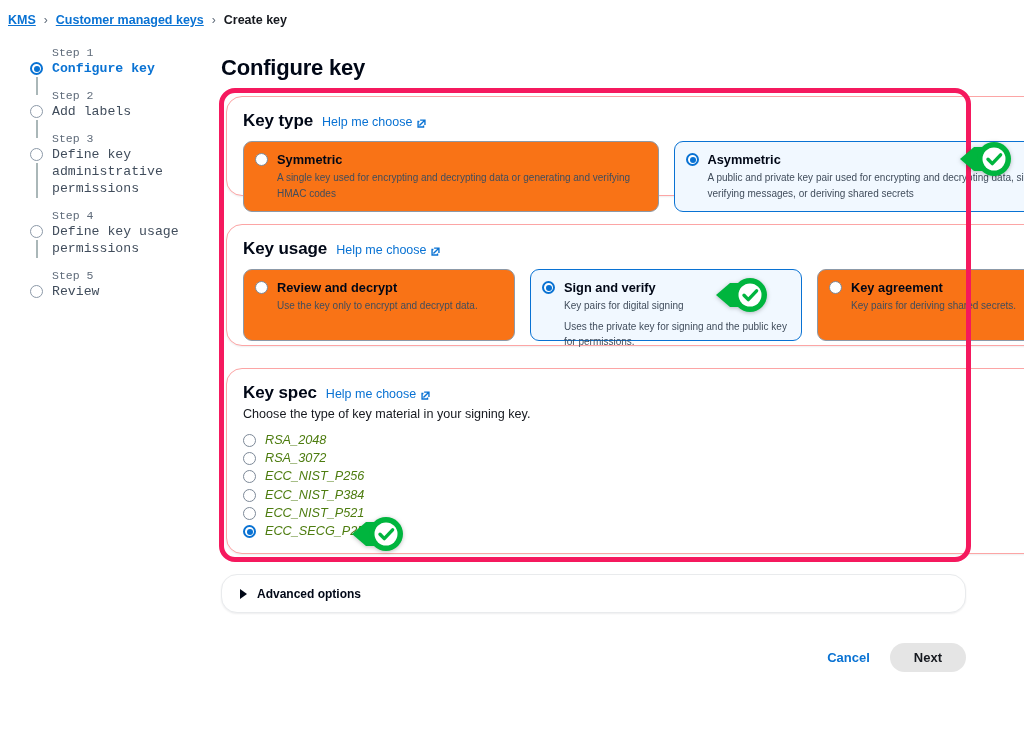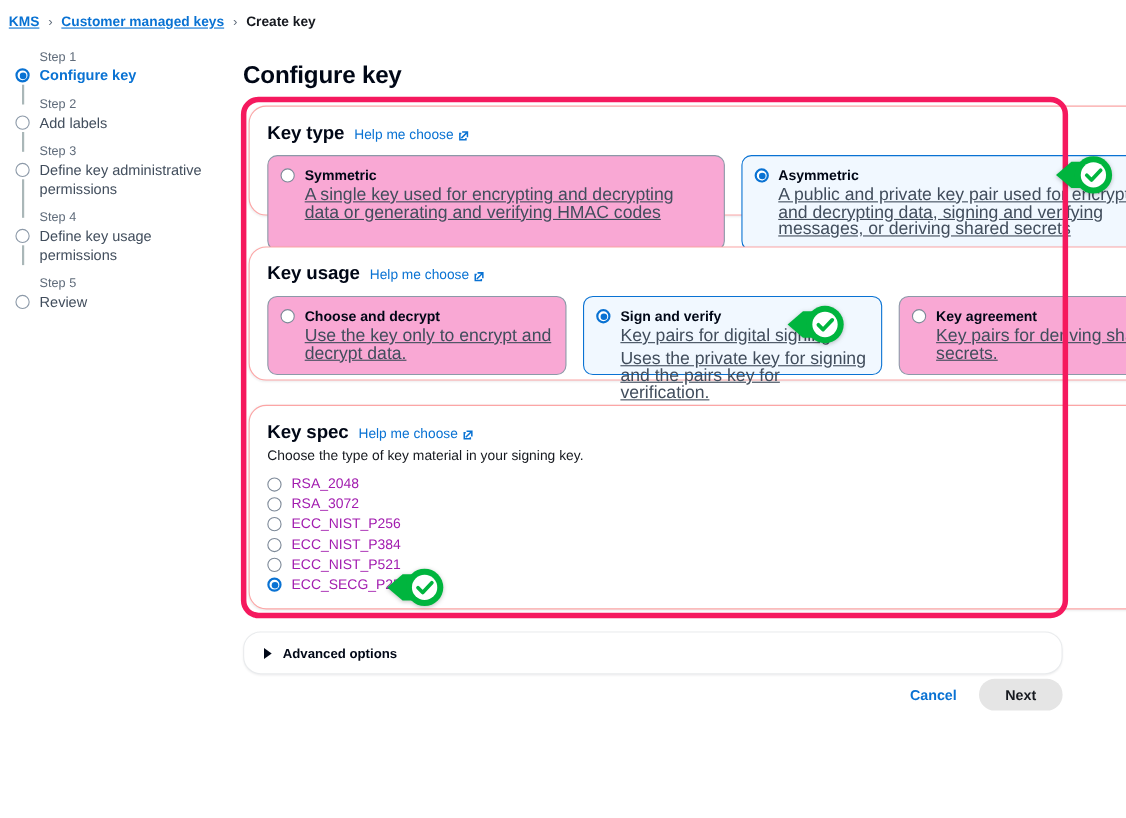--- a/index.html
+++ b/index.html
@@ -17,21 +17,21 @@
   .breadcrumb {
     position: absolute; left: 8px; top: 13px;
     display: flex; align-items: center; gap: 8px;
     font-size: 12.5px; font-weight: 700;
   }
   .bc-link { color: #0972d3; text-decoration: underline; cursor: pointer; }
   .bc-sep { color: #5f6b7a; font-weight: 400; font-size: 12px; }
   .bc-current { color: #16191f; }
 
   
-  .steps { position: absolute; left: 8px; top: 45px; width: 200px; }
+  .steps { position: absolute; left: 24px; top: 45px; width: 200px; font-family: Liberation Mono, monospace; }
   .step { position: relative; padding-left: 28px; margin-bottom: 11px; }
   .step-num { font-size: 11.5px; color: #5f6b7a; line-height: 15px; }
   .step-label { font-size: 13.2px; color: #414d5c; line-height: 17px; }
   .step.active .step-label { color: #0972d3; font-weight: 700; }
   .step .bullet {
     position: absolute; left: 6px; top: 17px;
     width: 13px; height: 13px; border-radius: 50%;
     border: 1.6px solid #8c99a8; background: #ffffff;
   }
   .step.active .bullet { border-color: #0972d3; border-width: 2px; }
@@ -78,49 +78,49 @@
   }
   .ext-icon { display: inline-block; width: 11px; height: 11px; position: relative; top: 1px; }
 
   .sec-sub { font-size: 12.6px; color: #16191f; margin: -6px 0 10px 0; }
 
   
   .tiles { display: flex; gap: 15px; }
   .tile {
     flex: 1 1 0; min-width: 0;
     border: 1.4px solid #8c99a8; border-radius: 9px;
-    background: #f9a8d4; padding: 10px 12px 10px 11px;
+    background: #f97316; padding: 10px 12px 10px 11px;
     cursor: pointer; position: relative;
   }
   .tile.selected { border-color: #0972d3; background: #f1f8ff; border-width: 1.7px; }
   .tile-row { display: flex; gap: 9px; align-items: flex-start; }
   .tile-body { flex: 1; min-width: 0; }
   .tile-title { font-size: 12.8px; font-weight: 700; color: #000716; line-height: 16px; }
-  .tile-desc { font-size: 16px; color: #414d5c; line-height: 15.5px; margin-top: 2px; text-decoration: underline; }
+  .tile-desc { font-size: 10px; color: #414d5c; line-height: 15.5px; margin-top: 2px; }
   .tile-desc + .tile-desc { margin-top: 5px; }
 
   
   .radio {
     flex: 0 0 auto; width: 13px; height: 13px; border-radius: 50%;
     border: 1.6px solid #7d8998; background: #ffffff;
     position: relative; margin-top: 1px;
   }
   .radio.on { border-color: #0972d3; border-width: 2px; }
   .radio.on::after {
     content: ""; position: absolute; left: 2.1px; top: 2.1px;
     width: 6.3px; height: 6.3px; border-radius: 50%; background: #0972d3;
   }
 
   
   .radio-list { margin-top: 2px; }
   .radio-item {
     display: flex; align-items: center; gap: 9px;
     height: 18.2px; cursor: pointer; position: relative;
   }
-  .radio-item .rl-label { font-size: 12.7px; color: #a21caf; line-height: 18px; }
+  .radio-item .rl-label { font-size: 12.7px; color: #4d7c0f; line-height: 18px; font-style: italic; }
 
   
   .check { position: absolute; z-index: 20; pointer-events: none;
            filter: drop-shadow(0 1px 2px rgba(0,0,0,0.25)); }
 
   
   .advanced {
     position: absolute; left: 221px; top: 574px; width: 745px; height: 39px;
     background: #ffffff; border: 1px solid #e9ebed; border-radius: 16px;
     box-shadow: 0 1px 2px rgba(0,7,22,0.07);
@@ -128,21 +128,21 @@
   }
   .caret {
     width: 0; height: 0;
     border-left: 7px solid #000716;
     border-top: 5px solid transparent; border-bottom: 5px solid transparent;
   }
   .adv-label { font-size: 12px; font-weight: 700; color: #000716; }
 
   
   .footer {
-    position: absolute; right: 58px; top: 617px;
+    position: absolute; right: 58px; top: 643px;
     display: flex; align-items: center; gap: 18px;
   }
   .btn-cancel {
     font-size: 13px; font-weight: 700; color: #0972d3;
     background: none; border: none; cursor: pointer; padding: 6px 2px;
   }
   .btn-next {
     font-size: 13px; font-weight: 700; color: #16191f;
     background: #e5e5e5; border: none; border-radius: 16px;
     padding: 7px 24px; cursor: pointer;
@@ -241,32 +241,32 @@
               <path d="M2 4h3v2H4v6h6v-1h2v3H2V4z" fill="#0972d3"></path>
             </svg>
         </span>
       </span>
     </div>
     <div class="tiles">
       <div class="tile" style="height:72px">
         <div class="tile-row">
           <span class="radio"></span>
           <div class="tile-body">
-            <div class="tile-title">Choose and decrypt</div>
+            <div class="tile-title">Review and decrypt</div>
             <div class="tile-desc">Use the key only to encrypt and decrypt data.</div>
           </div>
         </div>
       </div>
       <div class="tile selected" style="height:72px">
         <div class="tile-row">
           <span class="radio on"></span>
           <div class="tile-body">
             <div class="tile-title">Sign and verify</div>
             <div class="tile-desc">Key pairs for digital signing</div>
-            <div class="tile-desc">Uses the private key for signing and the pairs key for verification.</div>
+            <div class="tile-desc">Uses the private key for signing and the public key for permissions.</div>
           </div>
         </div>
       </div>
       <div class="tile" style="height:72px">
         <div class="tile-row">
           <span class="radio"></span>
           <div class="tile-body">
             <div class="tile-title">Key agreement</div>
             <div class="tile-desc">Key pairs for deriving shared secrets.</div>
           </div>

